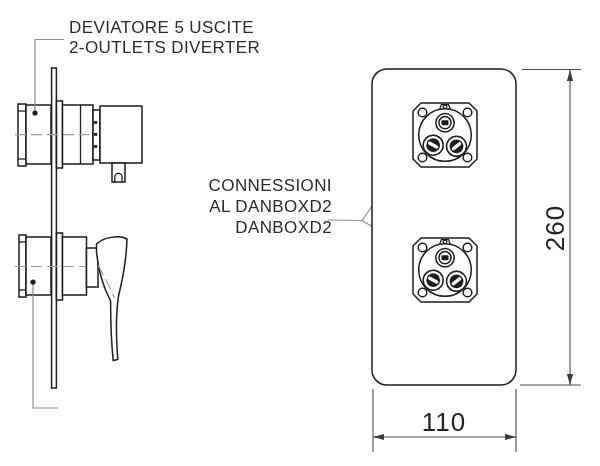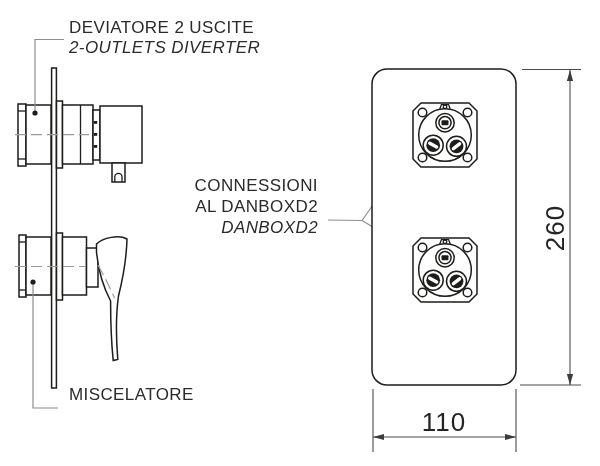--- a/index.html
+++ b/index.html
@@ -5,21 +5,21 @@
   html,body{margin:0;padding:0;background:#ffffff;}
   .stage{
     position:relative;width:600px;height:466px;background:#ffffff;overflow:hidden;
     font-family:"Liberation Sans", sans-serif;
   }
   .stage svg{position:absolute;left:0;top:0;}
   .lbl{
     position:absolute;color:#2b2b2b;font-size:17px;line-height:20px;
     letter-spacing:.4px;white-space:nowrap;
   }
-  .lbl .en{font-style:italic;}
+  .lbl .en{}
   #connections-label{text-align:right;line-height:21px;}
   
   .dl{stroke:#1d1d1b;stroke-width:1.5;fill:#ffffff;}
   .dl2{stroke:#1d1d1b;stroke-width:1.3;fill:none;}
   .cl{stroke:#9b9b9b;stroke-width:1.2;stroke-dasharray:11 5;fill:none;}
   .ldr{stroke:#8e8e8e;stroke-width:1.2;fill:none;}
   .ext{stroke:#4c4c4c;stroke-width:1.1;fill:none;}
   .dot{fill:#1d1d1b;stroke:none;}
   .dark{fill:#1d1d1b;stroke:none;}
   .arrow{fill:#3c3c3c;stroke:none;}
@@ -153,27 +153,26 @@
       <line class="ext" x1="373" y1="389" x2="373" y2="452"></line>
       <line class="ext" x1="516" y1="389" x2="516" y2="452"></line>
       <line class="ext" x1="373" y1="437" x2="516" y2="437"></line>
       <polygon class="arrow" points="373,437 384,433.9 384,440.1"></polygon>
       <polygon class="arrow" points="516,437 505,433.9 505,440.1"></polygon>
       <text class="dimtext" x="444" y="431" text-anchor="middle">110</text>
     </g>
   </svg>
 
   <div class="lbl" id="diverter-label" style="left:69px;top:18px;">
-    <div class="it">DEVIATORE 2 USCITE</div>
+    <div class="it">DEVIATORE 5 USCITE</div>
     <div class="en">2-OUTLETS DIVERTER</div>
   </div>
 
-  <div class="lbl" id="connections-label" style="right:282px;top:175px;">
+  <div class="lbl" id="connections-label" style="right:268px;top:175px;">
     <div class="it">CONNESSIONI</div>
     <div class="it">AL DANBOXD2</div>
     <div class="en">DANBOXD2</div>
   </div>
 
   <div class="lbl" id="mixer-label" style="left:69px;top:385px;">
-    <div class="it">MISCELATORE</div>
   </div>
 
 </div>
 
 </body></html>

